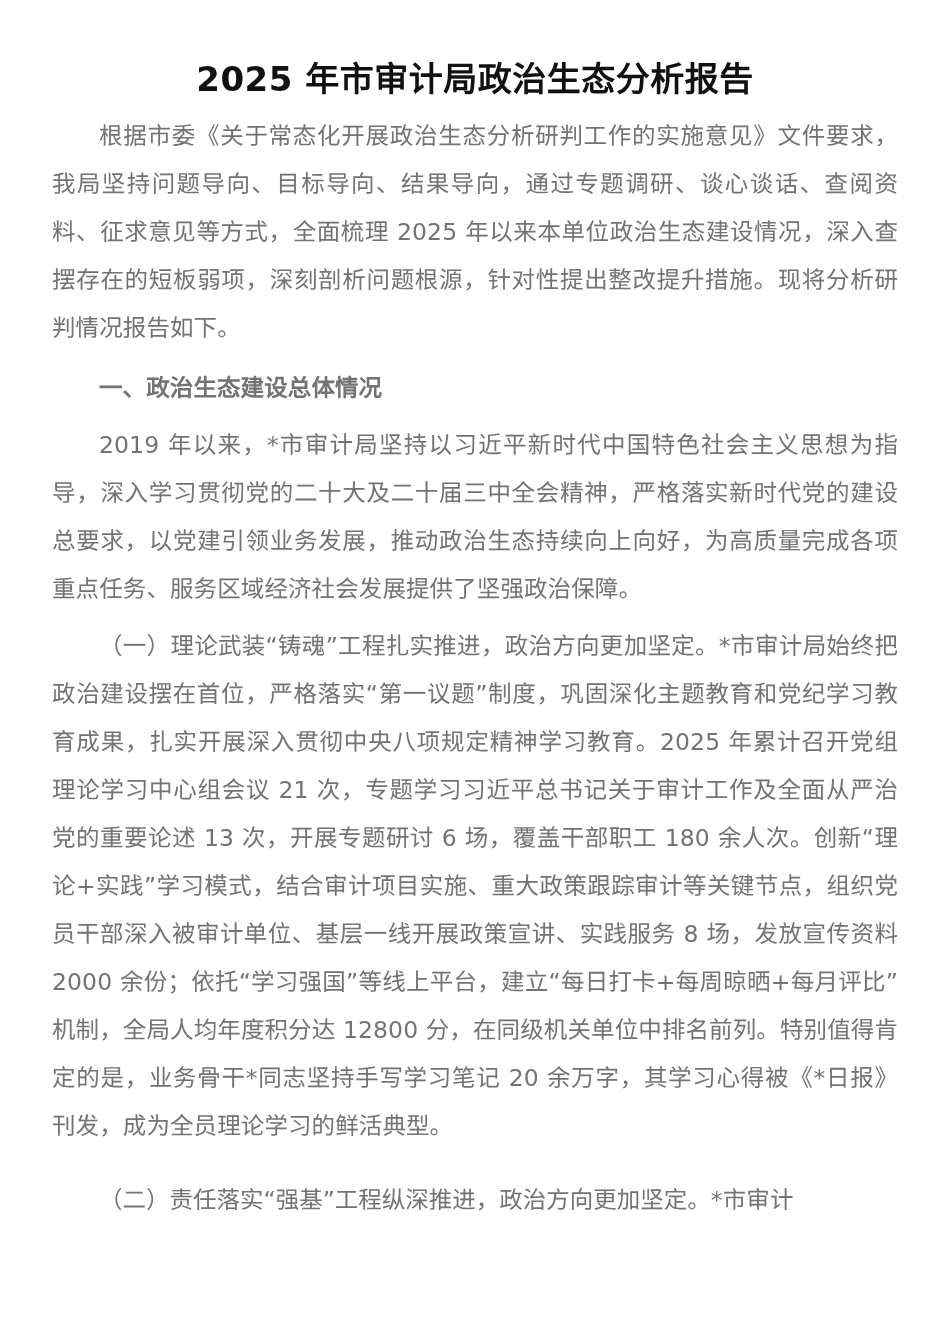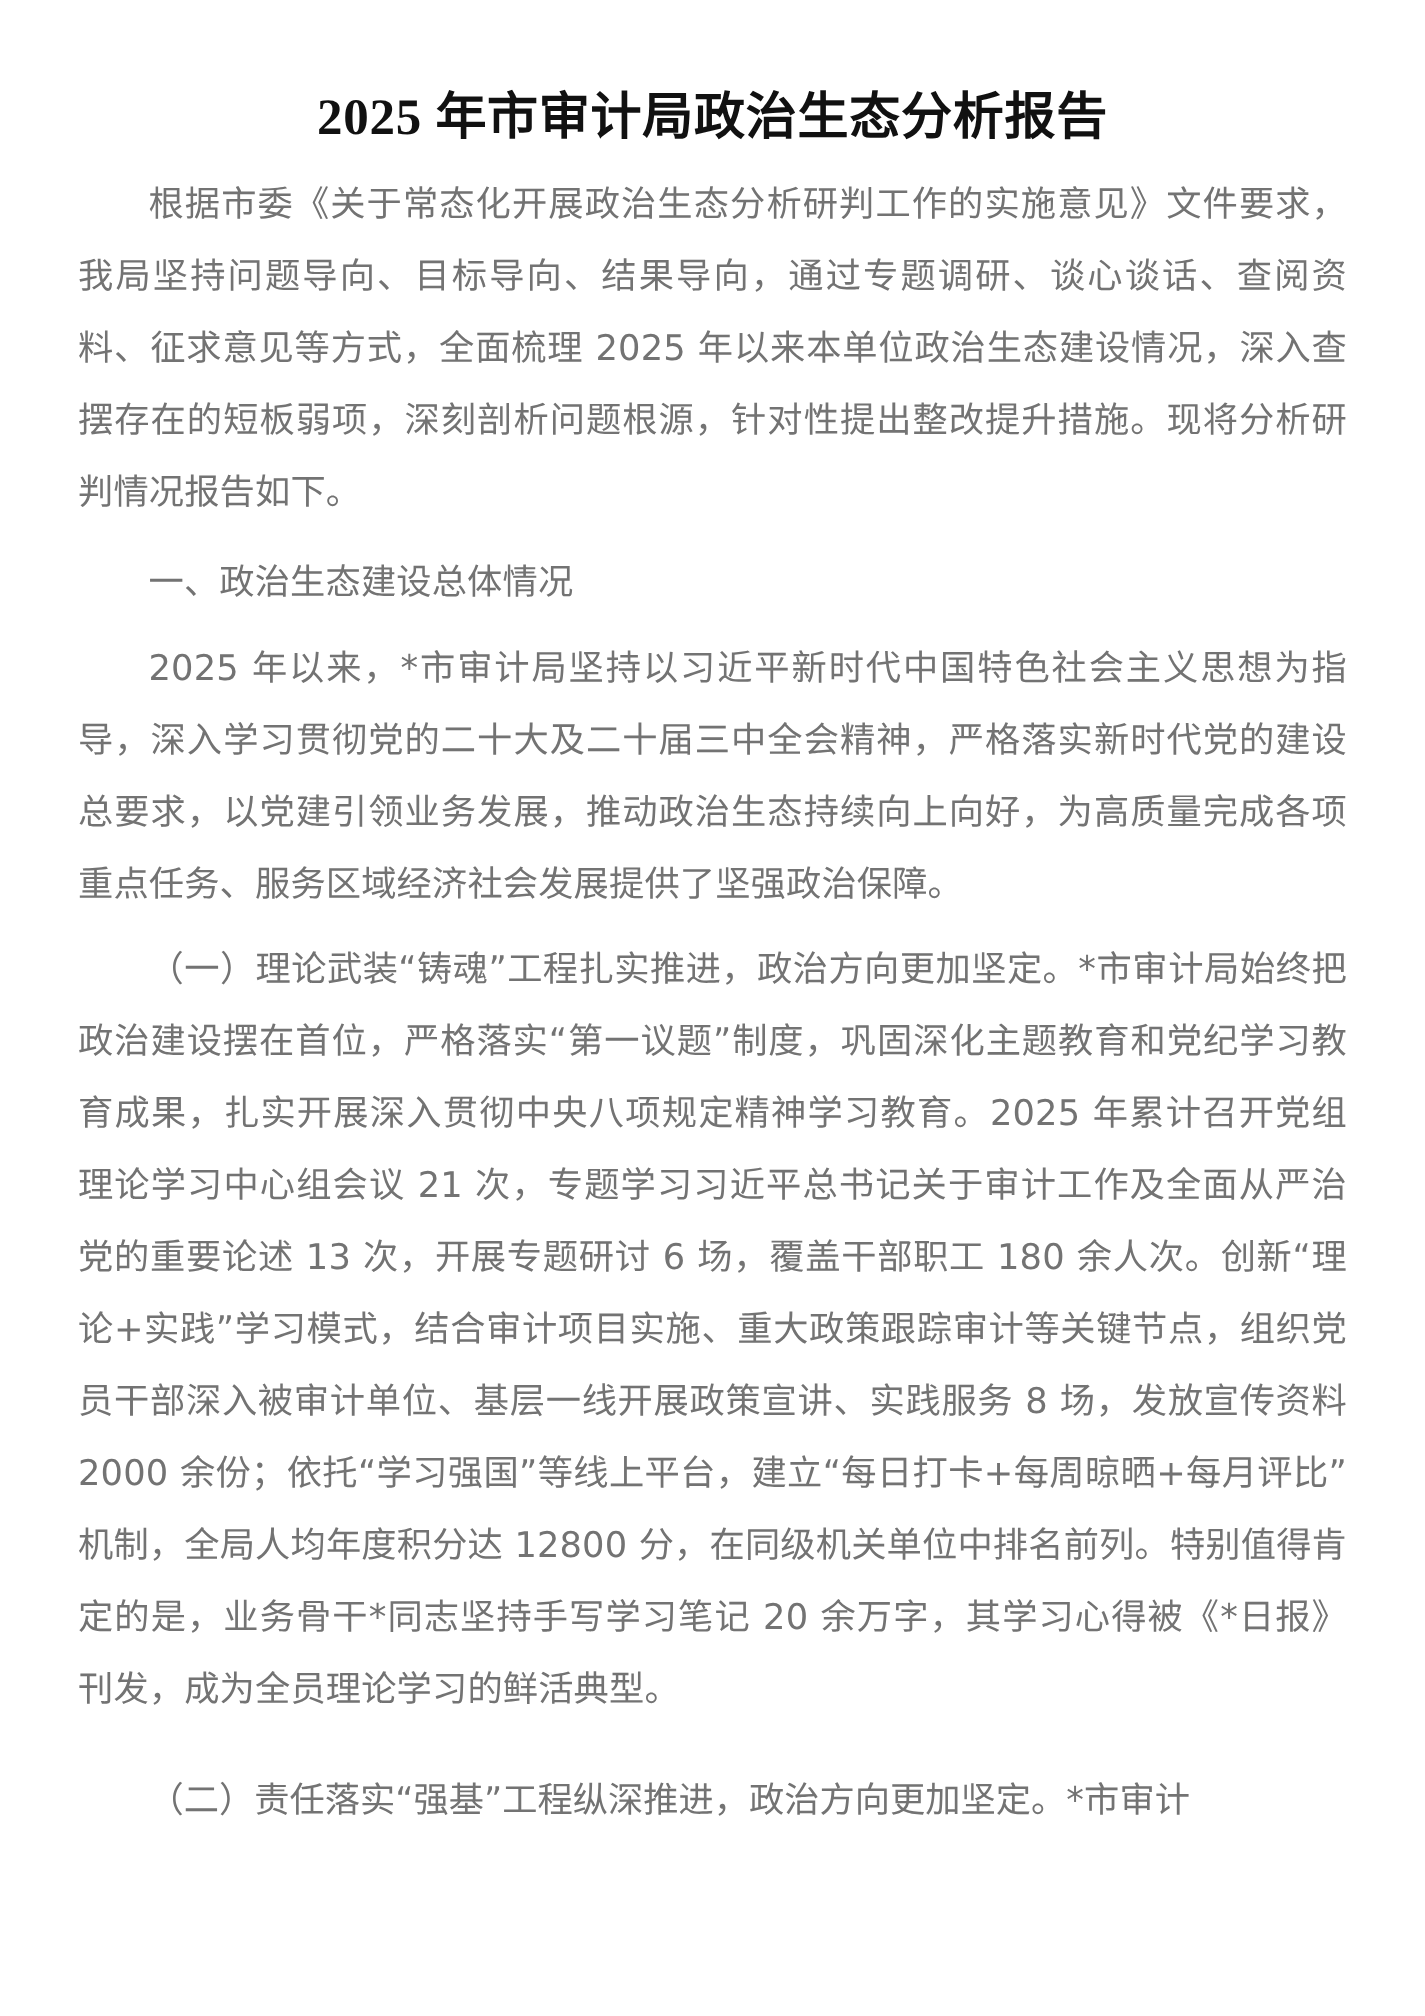--- a/index.html
+++ b/index.html
@@ -33,38 +33,37 @@
     font-size: 34px;
     font-weight: bold;
     text-align: center;
     line-height: 1.25;
     letter-spacing: 0.5px;
     margin: 0;
     padding-top: 58px;
     padding-bottom: 0;
     color: #111111;
     white-space: nowrap;
-    font-family: Liberation Serif, serif;
   }
   .para {
     font-size: 23.5px;
     line-height: 48px;
     text-align: justify;
     text-justify: inter-ideograph;
     text-align-last: left;
     margin: 0;
     letter-spacing: 0.1px;
     color: #737373;
   }
   .para.indent {
     text-indent: 2em;
   }
   .para.heading-num {
     text-indent: 2em;
-    font-weight: normal;
+    font-weight: bold;
   }
   .para.sub-heading {
     text-indent: 2em;
   }
   .sub-heading b {
     font-weight: normal;
     letter-spacing: 0px;
   }
   .spacer-para-1 { height: 11px; }
   .spacer-para-2 { height: 12px; }
@@ -83,21 +82,21 @@
     <div class="spacer-para-1"></div>
 
     <p class="para indent">根据市委《关于常态化开展政治生态分析研判工作的实施意见》文件要求，我局坚持问题导向、目标导向、结果导向，通过专题调研、谈心谈话、查阅资料、征求意见等方式，全面梳理 2025 年以来本单位政治生态建设情况，深入查摆存在的短板弱项，深刻剖析问题根源，针对性提出整改提升措施。现将分析研判情况报告如下。</p>
 
     <div class="spacer-para-2"></div>
 
     <p class="para heading-num">一、政治生态建设总体情况</p>
 
     <div class="spacer-para-3"></div>
 
-    <p class="para indent">2025 年以来，*市审计局坚持以习近平新时代中国特色社会主义思想为指导，深入学习贯彻党的二十大及二十届三中全会精神，严格落实新时代党的建设总要求，以党建引领业务发展，推动政治生态持续向上向好，为高质量完成各项重点任务、服务区域经济社会发展提供了坚强政治保障。</p>
+    <p class="para indent">2019 年以来，*市审计局坚持以习近平新时代中国特色社会主义思想为指导，深入学习贯彻党的二十大及二十届三中全会精神，严格落实新时代党的建设总要求，以党建引领业务发展，推动政治生态持续向上向好，为高质量完成各项重点任务、服务区域经济社会发展提供了坚强政治保障。</p>
 
     <div class="spacer-para-3"></div>
 
     <p class="para sub-heading"><b>（一）理论武装“铸魂”工程扎实推进，政治方向更加坚定。</b><span>*市审计局始终把政治建设摆在首位，严格落实“第一议题”制度，巩固深化主题教育和党纪学习教育成果，扎实开展深入贯彻中央八项规定精神学习教育。2025 年累计召开党组理论学习中心组会议 21 次，专题学习习近平总书记关于审计工作及全面从严治党的重要论述 13 次，开展专题研讨 6 场，覆盖干部职工 180 余人次。创新“理论+实践”学习模式，结合审计项目实施、重大政策跟踪审计等关键节点，组织党员干部深入被审计单位、基层一线开展政策宣讲、实践服务 8 场，发放宣传资料 2000 余份；依托“学习强国”等线上平台，建立“每日打卡+每周晾晒+每月评比”机制，全局人均年度积分达 12800 分，在同级机关单位中排名前列。特别值得肯定的是，业务骨干*同志坚持手写学习笔记 20 余万字，其学习心得被《*日报》刊发，成为全员理论学习的鲜活典型。</span></p>
 
     <div class="spacer-para-4"></div>
 
     <p class="para sub-heading"><b>（二）责任落实“强基”工程纵深推进，政治方向更加坚定。</b><span>*市审计</span></p>
 
   </div>

